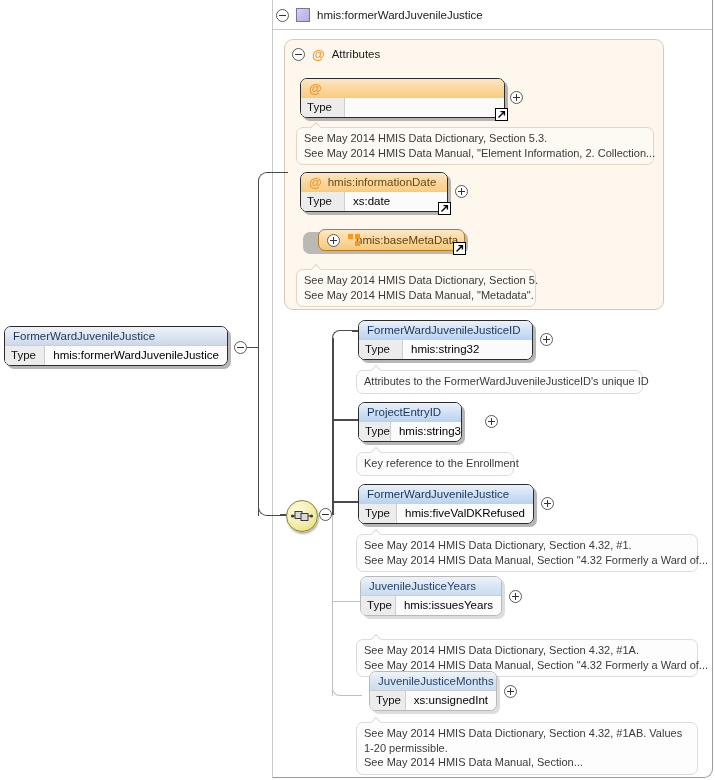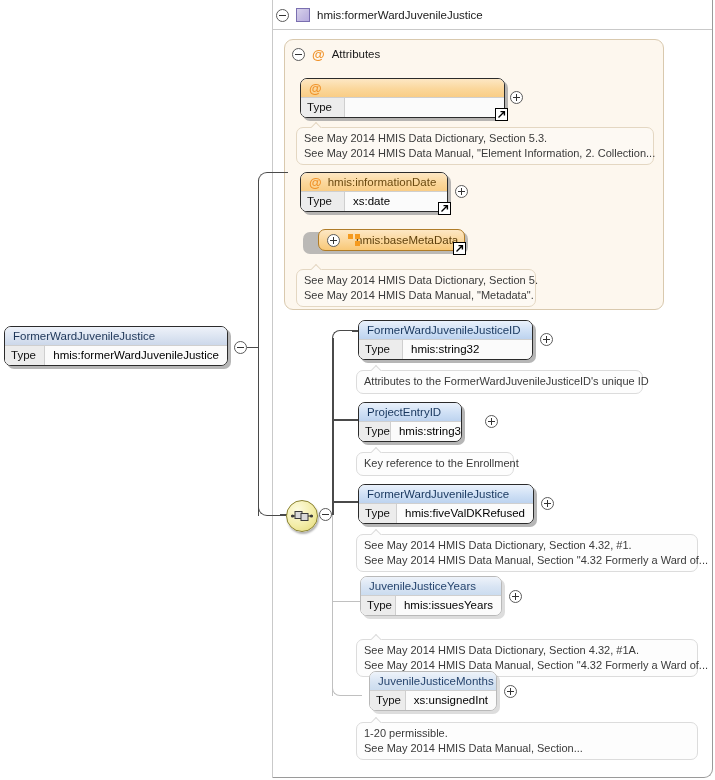--- a/index.html
+++ b/index.html
@@ -366,17 +366,18 @@
       <div class="row-name">JuvenileJusticeMonths</div>
       <div class="row-type">
         <div class="k">Type</div>
         <div class="v">xs:unsignedInt</div>
       </div>
     </div>
   </div>
   <div class="toggle plus" style="position:absolute;left:504px;top:685px;"></div>
   <div class="doc" style="left:356px;top:722px;width:342px;">
     <div class="tail"></div>
+    <span>See May 2014 HMIS Data Dictionary, Section 4.32, #1AB. Values</span>
     <span>1-20 permissible.</span>
     <span>See May 2014 HMIS Data Manual, Section...</span>
   </div>
 
 </div>
 
 </body></html>

